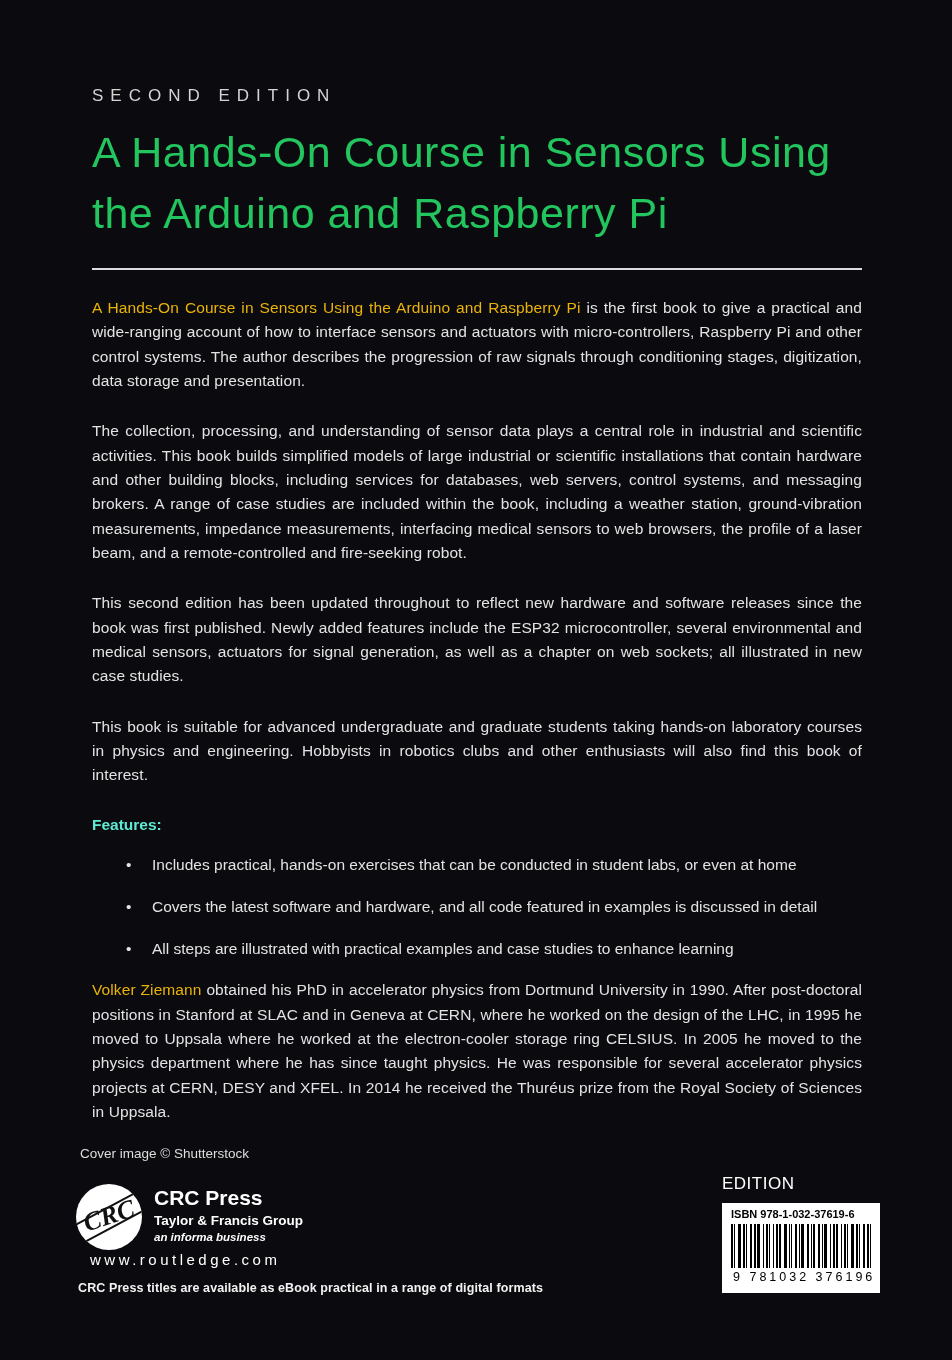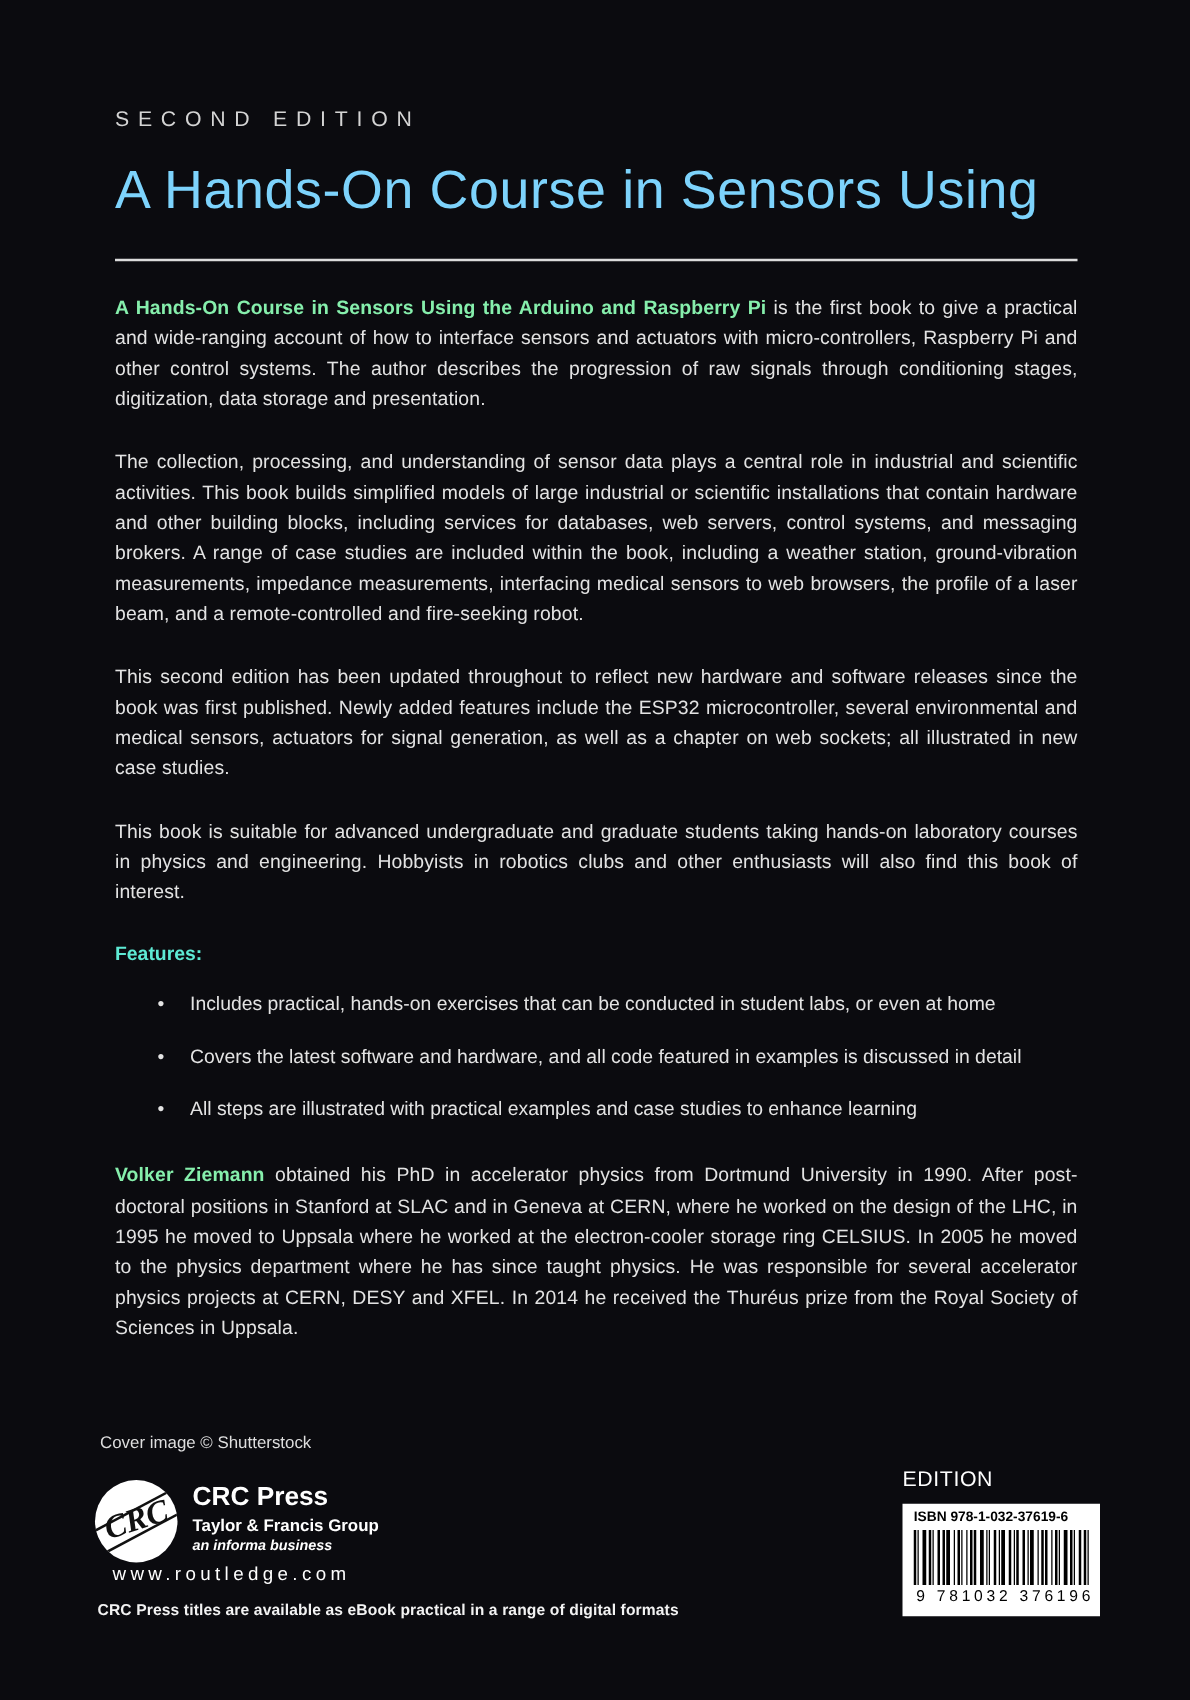--- a/index.html
+++ b/index.html
@@ -12,45 +12,45 @@
   }
   .page { position: relative; width: 880px; height: 1360px; overflow: hidden; background: #0b0b0f; }
 
   .content { position: absolute; left: 92px; top: 86px; width: 770px; }
 
   .edition {
     font-size: 17px; letter-spacing: 7px; color: #d4d4d4; font-weight: 400;
   }
   .title {
     margin-top: 16px;
-    font-size: 43px; font-weight: 300; color: #7dd3fc;
+    font-size: 43px; font-weight: 300; color: #22c55e;
     line-height: 1.42; letter-spacing: 0.5px;
   }
   .rule { border: none; border-top: 2px solid #dcdcdc; margin: 24px 0 0 0; }
 
   .para {
     margin: 26px 0 0 0;
     font-size: 15.5px; line-height: 1.57; text-align: justify;
     color: #e3e3e3; letter-spacing: 0.1px;
   }
-  .para .lead { font-weight: bold; color: #86efac; }
+  .para .lead { font-weight: normal; color: #eab308; }
 
   .features-heading { margin-top: 28px; font-weight: bold; font-size: 15.5px; color: #5eead4; }
 
   .features-list { margin: 10px 0 0 0; padding: 0; list-style: none; }
   .features-list li {
     position: relative; padding-left: 60px; margin-top: 19px;
     font-size: 15.5px; line-height: 1.5; color: #e3e3e3;
   }
   .features-list .bullet {
     position: absolute; left: 34px; top: 0; font-size: 15.5px; color: #e3e3e3;
   }
   .features-list .feature-link { margin-top: 3px; }
 
-  .author-para { margin-top: 30px; }
+  .author-para { margin-top: 18px; }
 
   .cover-credit {
     position: absolute; left: 80px; top: 1146px;
     font-size: 13.5px; color: #dedede;
   }
 
   
   .crc-logo {
     position: absolute; left: 76px; top: 1184px;
     width: 66px; height: 66px; border-radius: 50%;
@@ -101,20 +101,21 @@
 </head>
 <body>
 
 <div class="page">
 
   <div class="content">
     <div class="edition">SECOND EDITION</div>
 
     <div class="title">
       <div>A Hands-On Course in Sensors Using</div>
+      <div>the Arduino and Raspberry Pi</div>
     </div>
 
     <hr class="rule">
 
     <p class="para"><span class="lead">A Hands-On Course in Sensors Using the Arduino and Raspberry Pi</span><span> is the first book to give a practical and wide-ranging account of how to interface sensors and actuators with micro-controllers, Raspberry Pi and other control systems. The author describes the progression of raw signals through conditioning stages, digitization, data storage and presentation.</span></p>
 
     <p class="para">The collection, processing, and understanding of sensor data plays a central role in industrial and scientific activities. This book builds simplified models of large industrial or scientific installations that contain hardware and other building blocks, including services for databases, web servers, control systems, and messaging brokers. A range of case studies are included within the book, including a weather station, ground-vibration measurements, impedance measurements, interfacing medical sensors to web browsers, the profile of a laser beam, and a remote-controlled and fire-seeking robot.</p>
 
     <p class="para">This second edition has been updated throughout to reflect new hardware and software releases since the book was first published. Newly added features include the ESP32 microcontroller, several environmental and medical sensors, actuators for signal generation, as well as a chapter on web sockets; all illustrated in new case studies.</p>
 

